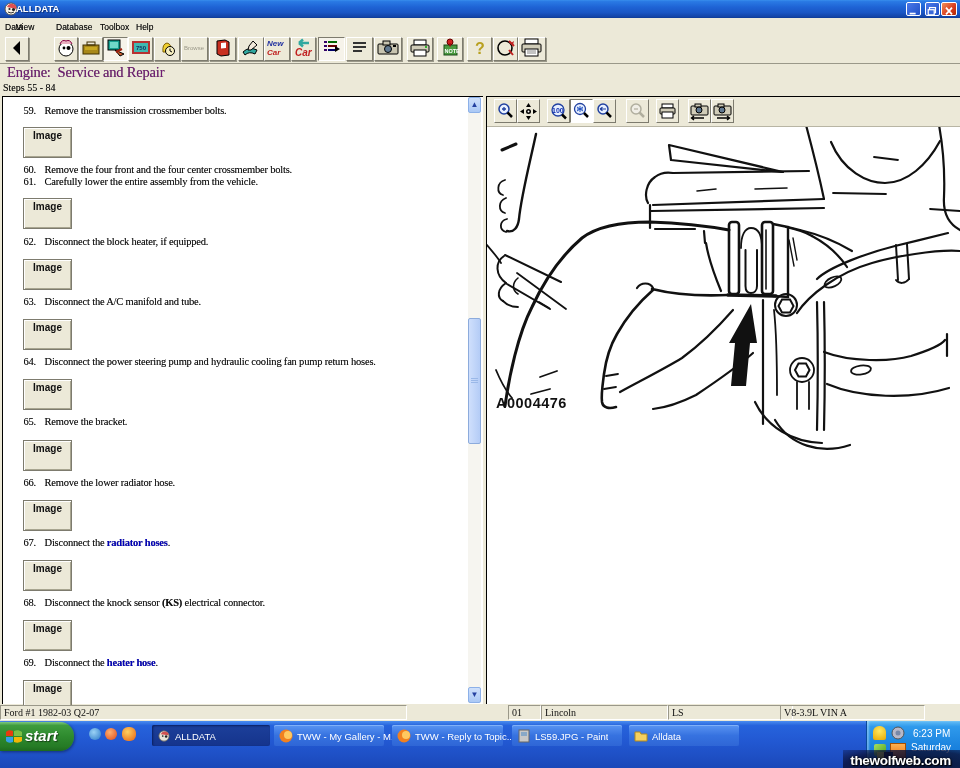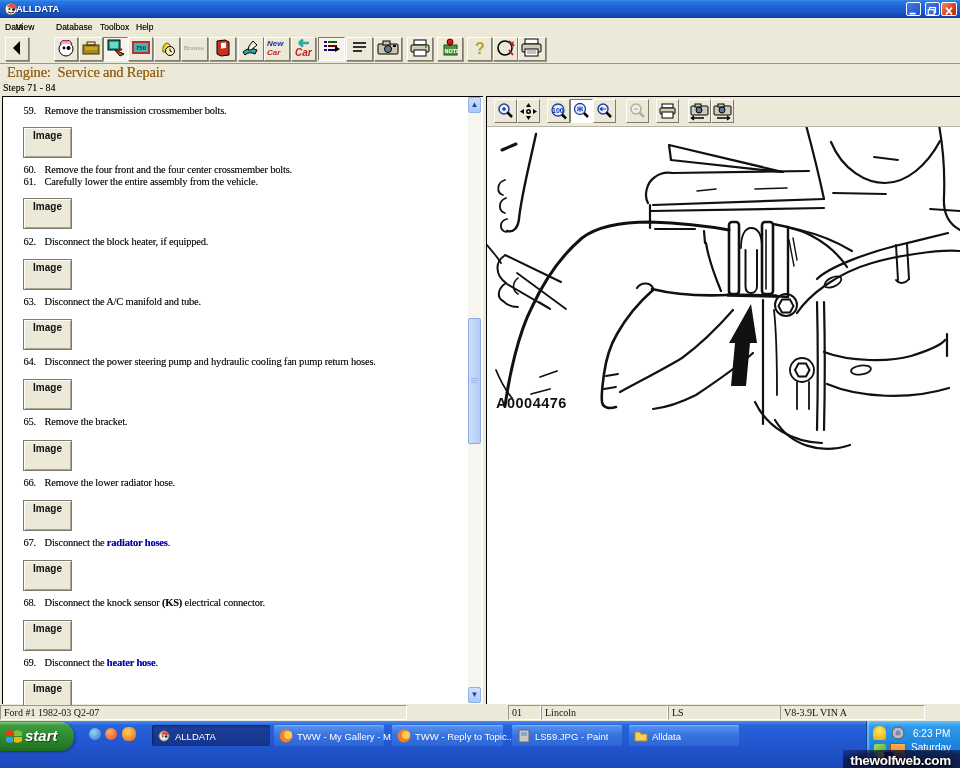--- a/index.html
+++ b/index.html
@@ -15,21 +15,21 @@
 
 #menubar{position:absolute;left:0;top:18px;width:960px;height:16px;background:#ECE9D8;font-size:8.5px;color:#101010;text-shadow:0 0 0.5px rgba(0,0,0,.6);}
 #menubar span{position:absolute;top:4px;}
 
 #toolbar{position:absolute;left:0;top:34px;width:960px;height:29px;background:#ECE9D8;border-bottom:1px solid #9a9889;}
 .tbtn{position:absolute;top:3px;height:24px;background:#ECE9D8;border:1px solid;border-color:#fff #7d7b6e #7d7b6e #fff;box-sizing:border-box;box-shadow:1px 1px 0 #9a9889;}
 .tbtn.pressed{border-color:#7d7b6e #fff #fff #7d7b6e;background:#f6f3ea;box-shadow:none;}
 .tbtn svg{display:block;margin:auto;}
 
 #header{position:absolute;left:0;top:64px;width:960px;height:32px;background:#ECE9D8;}
-#header .h1{position:absolute;left:7px;top:0px;font-family:"Liberation Serif",serif;font-size:14.5px;letter-spacing:-0.2px;color:#a16207;text-shadow:0 0 0.5px rgba(0,0,0,.5);}
+#header .h1{position:absolute;left:7px;top:0px;font-family:"Liberation Serif",serif;font-size:14.5px;letter-spacing:-0.2px;color:#701a75;text-shadow:0 0 0.5px rgba(0,0,0,.5);}
 #header .h2{position:absolute;left:3px;top:18px;font-family:"Liberation Serif",serif;font-size:10px;color:#101010;text-shadow:0 0 0.4px rgba(0,0,0,.5);}
 
 #leftpanel{position:absolute;left:2px;top:96px;width:481px;height:608px;background:#fff;border-left:1px solid #000;border-top:1px solid #000;box-sizing:border-box;}
 .step{position:absolute;font-family:"Liberation Serif",serif;font-size:10.5px;letter-spacing:-0.2px;color:#101010;white-space:nowrap;text-shadow:0 0 0.4px rgba(0,0,0,.5);}
 .step .num{position:absolute;left:20.5px;}
 .step .txt{position:absolute;left:41.5px;}
 .step a{color:#0000bb;font-weight:bold;}
 .imgbtn{position:absolute;left:20px;width:49px;height:31px;background:#ECE9D8;border:1px solid #7d7b6e;box-shadow:inset 1px 1px 0 #fff,inset -1px -1px 0 #a8a590;font-weight:bold;font-size:10px;text-align:center;line-height:15px;box-sizing:border-box;color:#101010;}
 
 #lscroll{position:absolute;left:468px;top:97px;width:13px;height:606px;background:#f6f5f0;}
@@ -221,21 +221,21 @@
         <rect x="5" y="1" width="13" height="5" fill="#fff" stroke="#000"></rect>
         <rect x="2" y="6" width="19" height="8" rx="1" fill="#d0ccb8" stroke="#000"></rect>
         <rect x="5" y="11" width="13" height="7" fill="#fff" stroke="#000"></rect>
         <path d="M7 13 h9 M7 15 h9" stroke="#888"></path>
       </svg>
     </div>
   </div>
 
 <div id="header">
  <div class="h1">Engine:&nbsp;&nbsp;Service and Repair</div>
- <div class="h2">Steps 71 - 84</div>
+ <div class="h2">Steps 55 - 84</div>
 </div>
 
 <div id="leftpanel">
     <div class="step" style="top:8px">
       <span class="num">59.</span>
       <span class="txt">Remove the transmission crossmember bolts.</span>
     </div>
     <div class="imgbtn" style="top:30px">Image</div>
     <div class="step" style="top:67px">
       <span class="num">60.</span>

